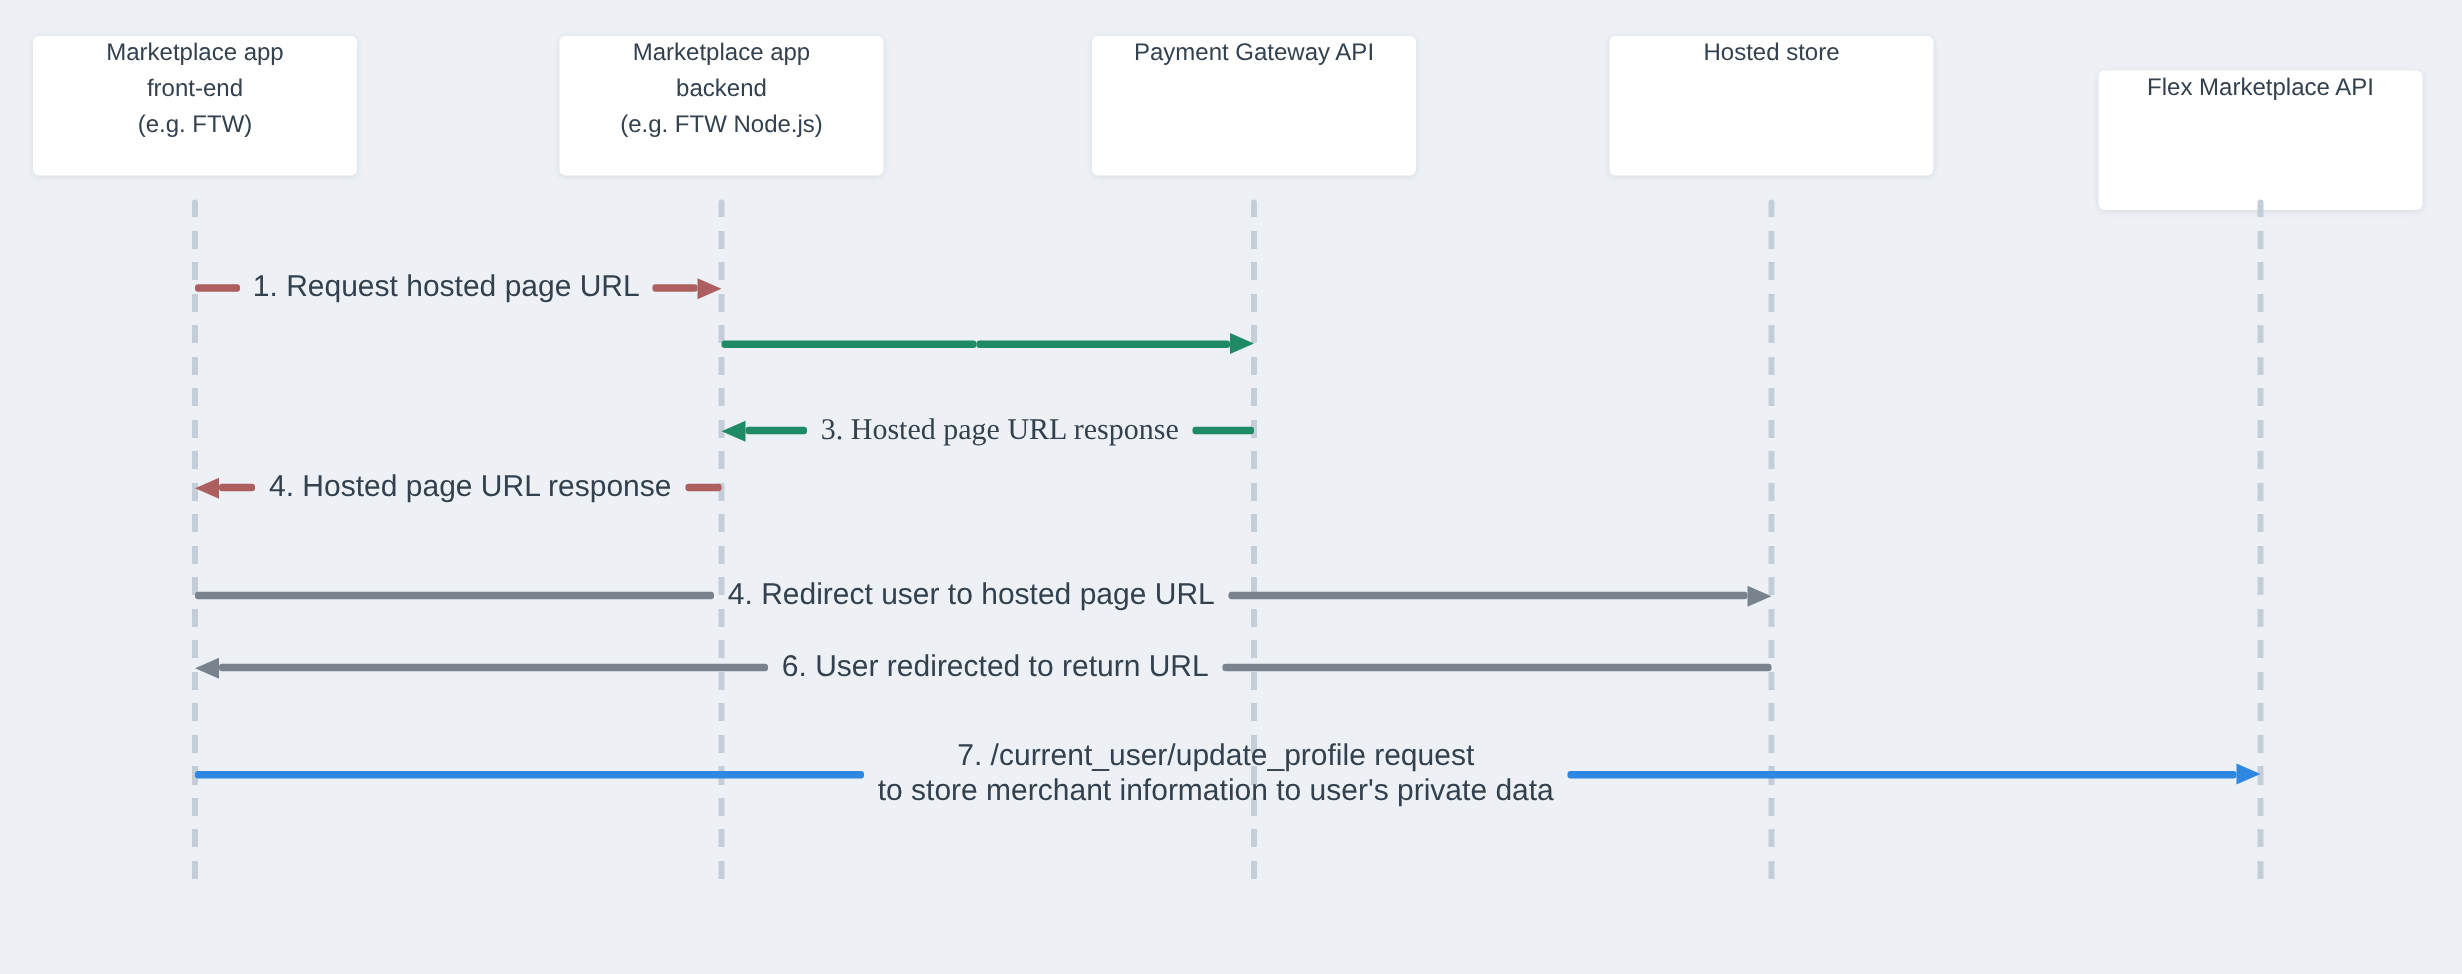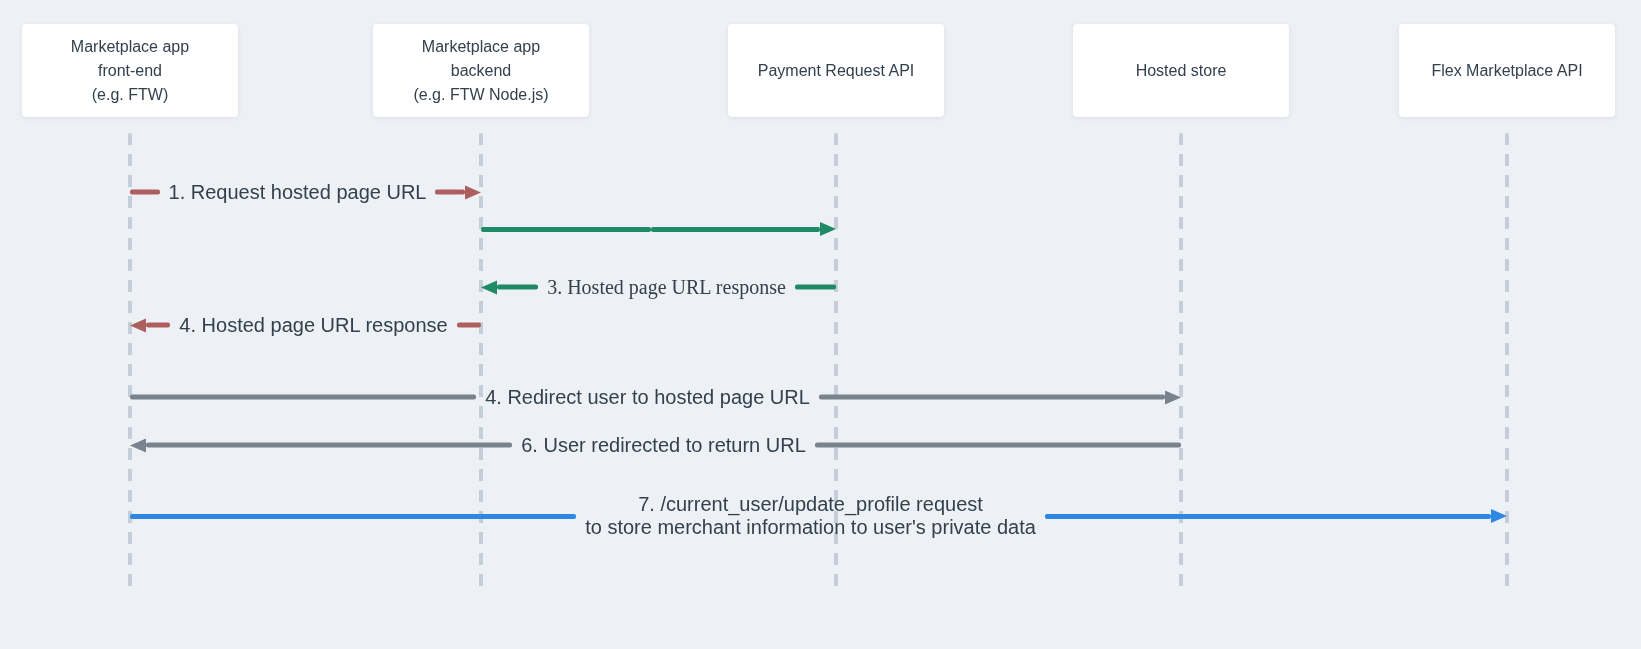--- a/index.html
+++ b/index.html
@@ -26,35 +26,35 @@
   
   .participant{
     position:absolute;
     top:24px;
     width:216px;
     height:93px;
     background:var(--box-bg);
     border-radius:4px;
     box-shadow:0 1px 4px rgba(45,62,80,.10);
     display:flex;
-    align-items:center;
+    align-items:flex-start;
     justify-content:center;
   }
   .participant .p-label{
     font-size:16px;
     line-height:24px;
     text-align:center;
     white-space:pre-line;
     color:var(--text);
   }
   .p1{left:22px;}
   .p2{left:373px;}
   .p3{left:728px;}
   .p4{left:1073px;}
-  .p5{left:1399px;}
+  .p5{left:1399px;margin-top:23px;}
 
   
   .lifeline{
     position:absolute;
     top:133px;
     height:457px;
     width:4px;
     border-radius:2px;
     background:repeating-linear-gradient(
       to bottom,
@@ -129,21 +129,21 @@
     <div class="p-label">Marketplace app
 front-end
 (e.g. FTW)</div>
   </div>
   <div class="participant p2">
     <div class="p-label">Marketplace app
 backend
 (e.g. FTW Node.js)</div>
   </div>
   <div class="participant p3">
-    <div class="p-label">Payment Request API</div>
+    <div class="p-label">Payment Gateway API</div>
   </div>
   <div class="participant p4">
     <div class="p-label">Hosted store</div>
   </div>
   <div class="participant p5">
     <div class="p-label">Flex Marketplace API</div>
   </div>
 
   <div class="lifeline l1"></div>
   <div class="lifeline l2"></div>

